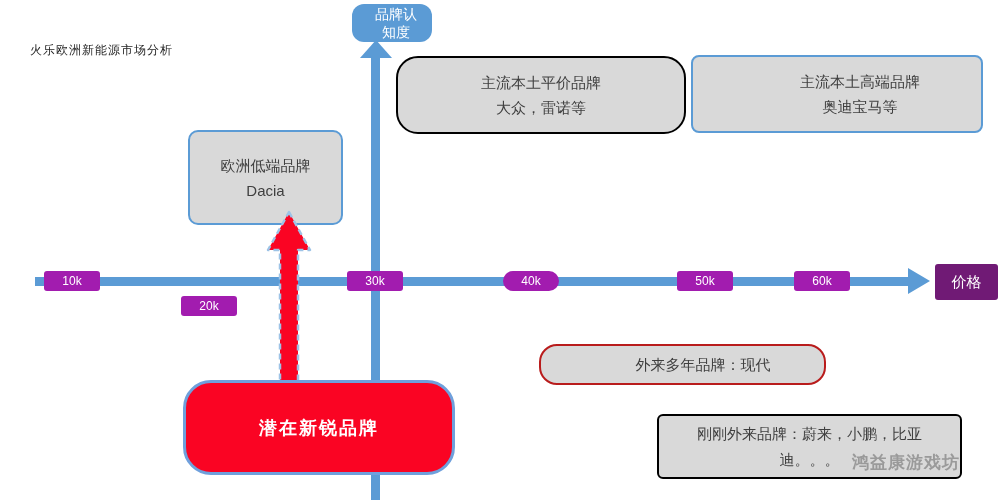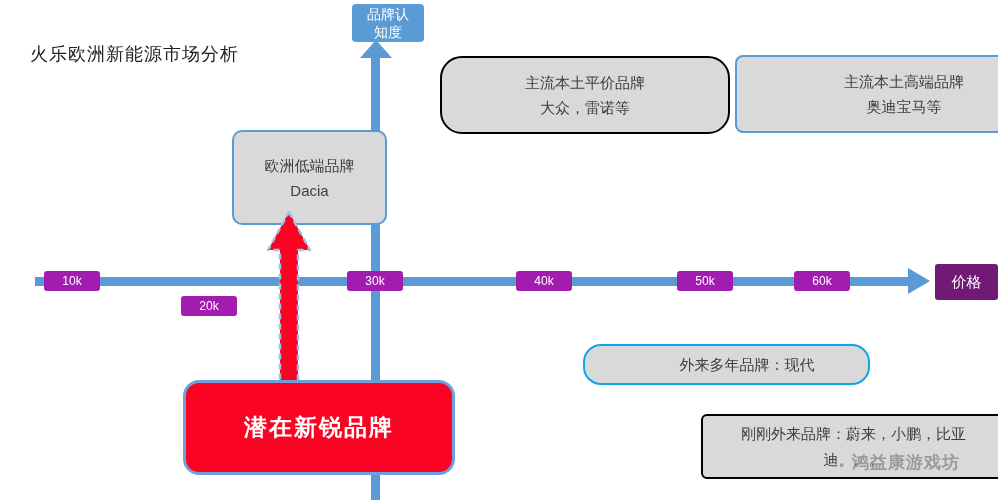--- a/index.html
+++ b/index.html
@@ -2,55 +2,55 @@
 <html><head>
 <meta charset="utf-8">
 <style>
   html,body{margin:0;padding:0;background:#fff;}
   .canvas{
     position:relative;width:998px;height:500px;background:#fff;overflow:hidden;
     font-family:"Liberation Sans","DejaVu Sans",sans-serif;
   }
   .abs{position:absolute;}
   
-  .title{left:30px;top:42px;font-size:18px;color:#1f1f1f;letter-spacing:1px;z-index:4;}
+  .title{left:30px;top:42px;font-size:12px;color:#1f1f1f;letter-spacing:1px;z-index:4;}
   
   .v-line{left:371px;top:56px;width:9px;height:444px;background:#5B9BD5;z-index:1;}
   .h-line{left:35px;top:277px;width:876px;height:9px;background:#5B9BD5;z-index:1;}
   .v-arrowhead{left:360px;top:40px;width:0;height:0;
     border-left:16px solid transparent;border-right:16px solid transparent;
     border-bottom:18px solid #5B9BD5;z-index:1;}
   .h-arrowhead{left:908px;top:268px;width:0;height:0;
     border-top:13px solid transparent;border-bottom:13px solid transparent;
     border-left:22px solid #5B9BD5;z-index:1;}
-  .y-label-box{left:352px;top:4px;width:72px;height:38px;background:#5B9BD5;border-radius:4px;
+  .y-label-box{left:352px;top:4px;width:72px;height:38px;background:#5B9BD5;border-radius:12px;
     color:#fff;font-size:14px;line-height:18px;display:flex;align-items:center;justify-content:center;
-    text-align:center;z-index:2;}
+    text-align:center;z-index:2;padding-left:8px;}
   .y-label-box .wrap{width:46px;}
   .x-label-box{left:935px;top:264px;width:63px;height:36px;background:#701a75;border-radius:3px;
     color:#fff;font-size:15px;display:flex;align-items:center;justify-content:center;z-index:2;}
   
   .tick{position:absolute;top:271px;width:56px;height:20px;background:#a21caf;border-radius:3px;
     color:#fff;font-size:12px;display:flex;align-items:center;justify-content:center;z-index:2;}
   .tick-10k{left:44px;}  .tick-20k{left:181px;margin-top:25px;} .tick-30k{left:347px;}
-  .tick-40k{left:516px;} .tick-50k{left:653px;margin-left:24px;} .tick-60k{left:794px;}
+  .tick-40k{left:503px;border-radius:10px;} .tick-50k{left:653px;margin-left:24px;} .tick-60k{left:794px;}
   
   .gbox{background:#D9D9D9;color:#3f3f3f;display:flex;flex-direction:column;
-    align-items:center;justify-content:center;text-align:center;z-index:3;box-sizing:border-box;margin-left:44px;}
+    align-items:center;justify-content:center;text-align:center;z-index:3;box-sizing:border-box;}
   .gbox .l{font-size:15px;line-height:25px;}
   .box-low-end{left:188px;top:130px;width:155px;height:95px;border:2px solid #5B9BD5;border-radius:10px;}
   .box-affordable{left:396px;top:56px;width:290px;height:78px;border:2px solid #000;border-radius:22px;}
   .box-premium{left:691px;top:55px;width:292px;height:78px;border:2px solid #5B9BD5;border-radius:8px;padding-left:46px;}
-  .box-longtime{left:539px;top:344px;width:287px;height:41px;border:2px solid #0ea5e9;border-radius:18px;padding-left:41px;}
+  .box-longtime{left:539px;top:344px;width:287px;height:41px;border:2px solid #b91c1c;border-radius:18px;padding-left:41px;}
   .box-recent{left:657px;top:414px;width:305px;height:65px;border:2px solid #000;border-radius:6px;
     padding:4px 26px;}
   .box-recent .l{font-size:15px;line-height:26px;}
   
   .box-potential{left:183px;top:380px;width:266px;height:89px;background:#FA0423;
-    border:3px solid #6FA0DC;border-radius:16px;color:#fff;font-weight:bold;font-size:23px;
+    border:3px solid #6FA0DC;border-radius:28px;color:#fff;font-weight:bold;font-size:18px;
     display:flex;align-items:center;justify-content:center;letter-spacing:2px;z-index:3;}
   
   .arrow-up{left:266px;top:210px;width:46px;height:174px;z-index:3;}
   
   .watermark{left:852px;top:451px;font-size:17px;font-weight:bold;color:rgba(115,115,115,0.62);
     letter-spacing:1px;z-index:5;}
 </style>
 </head>
 <body>
 

